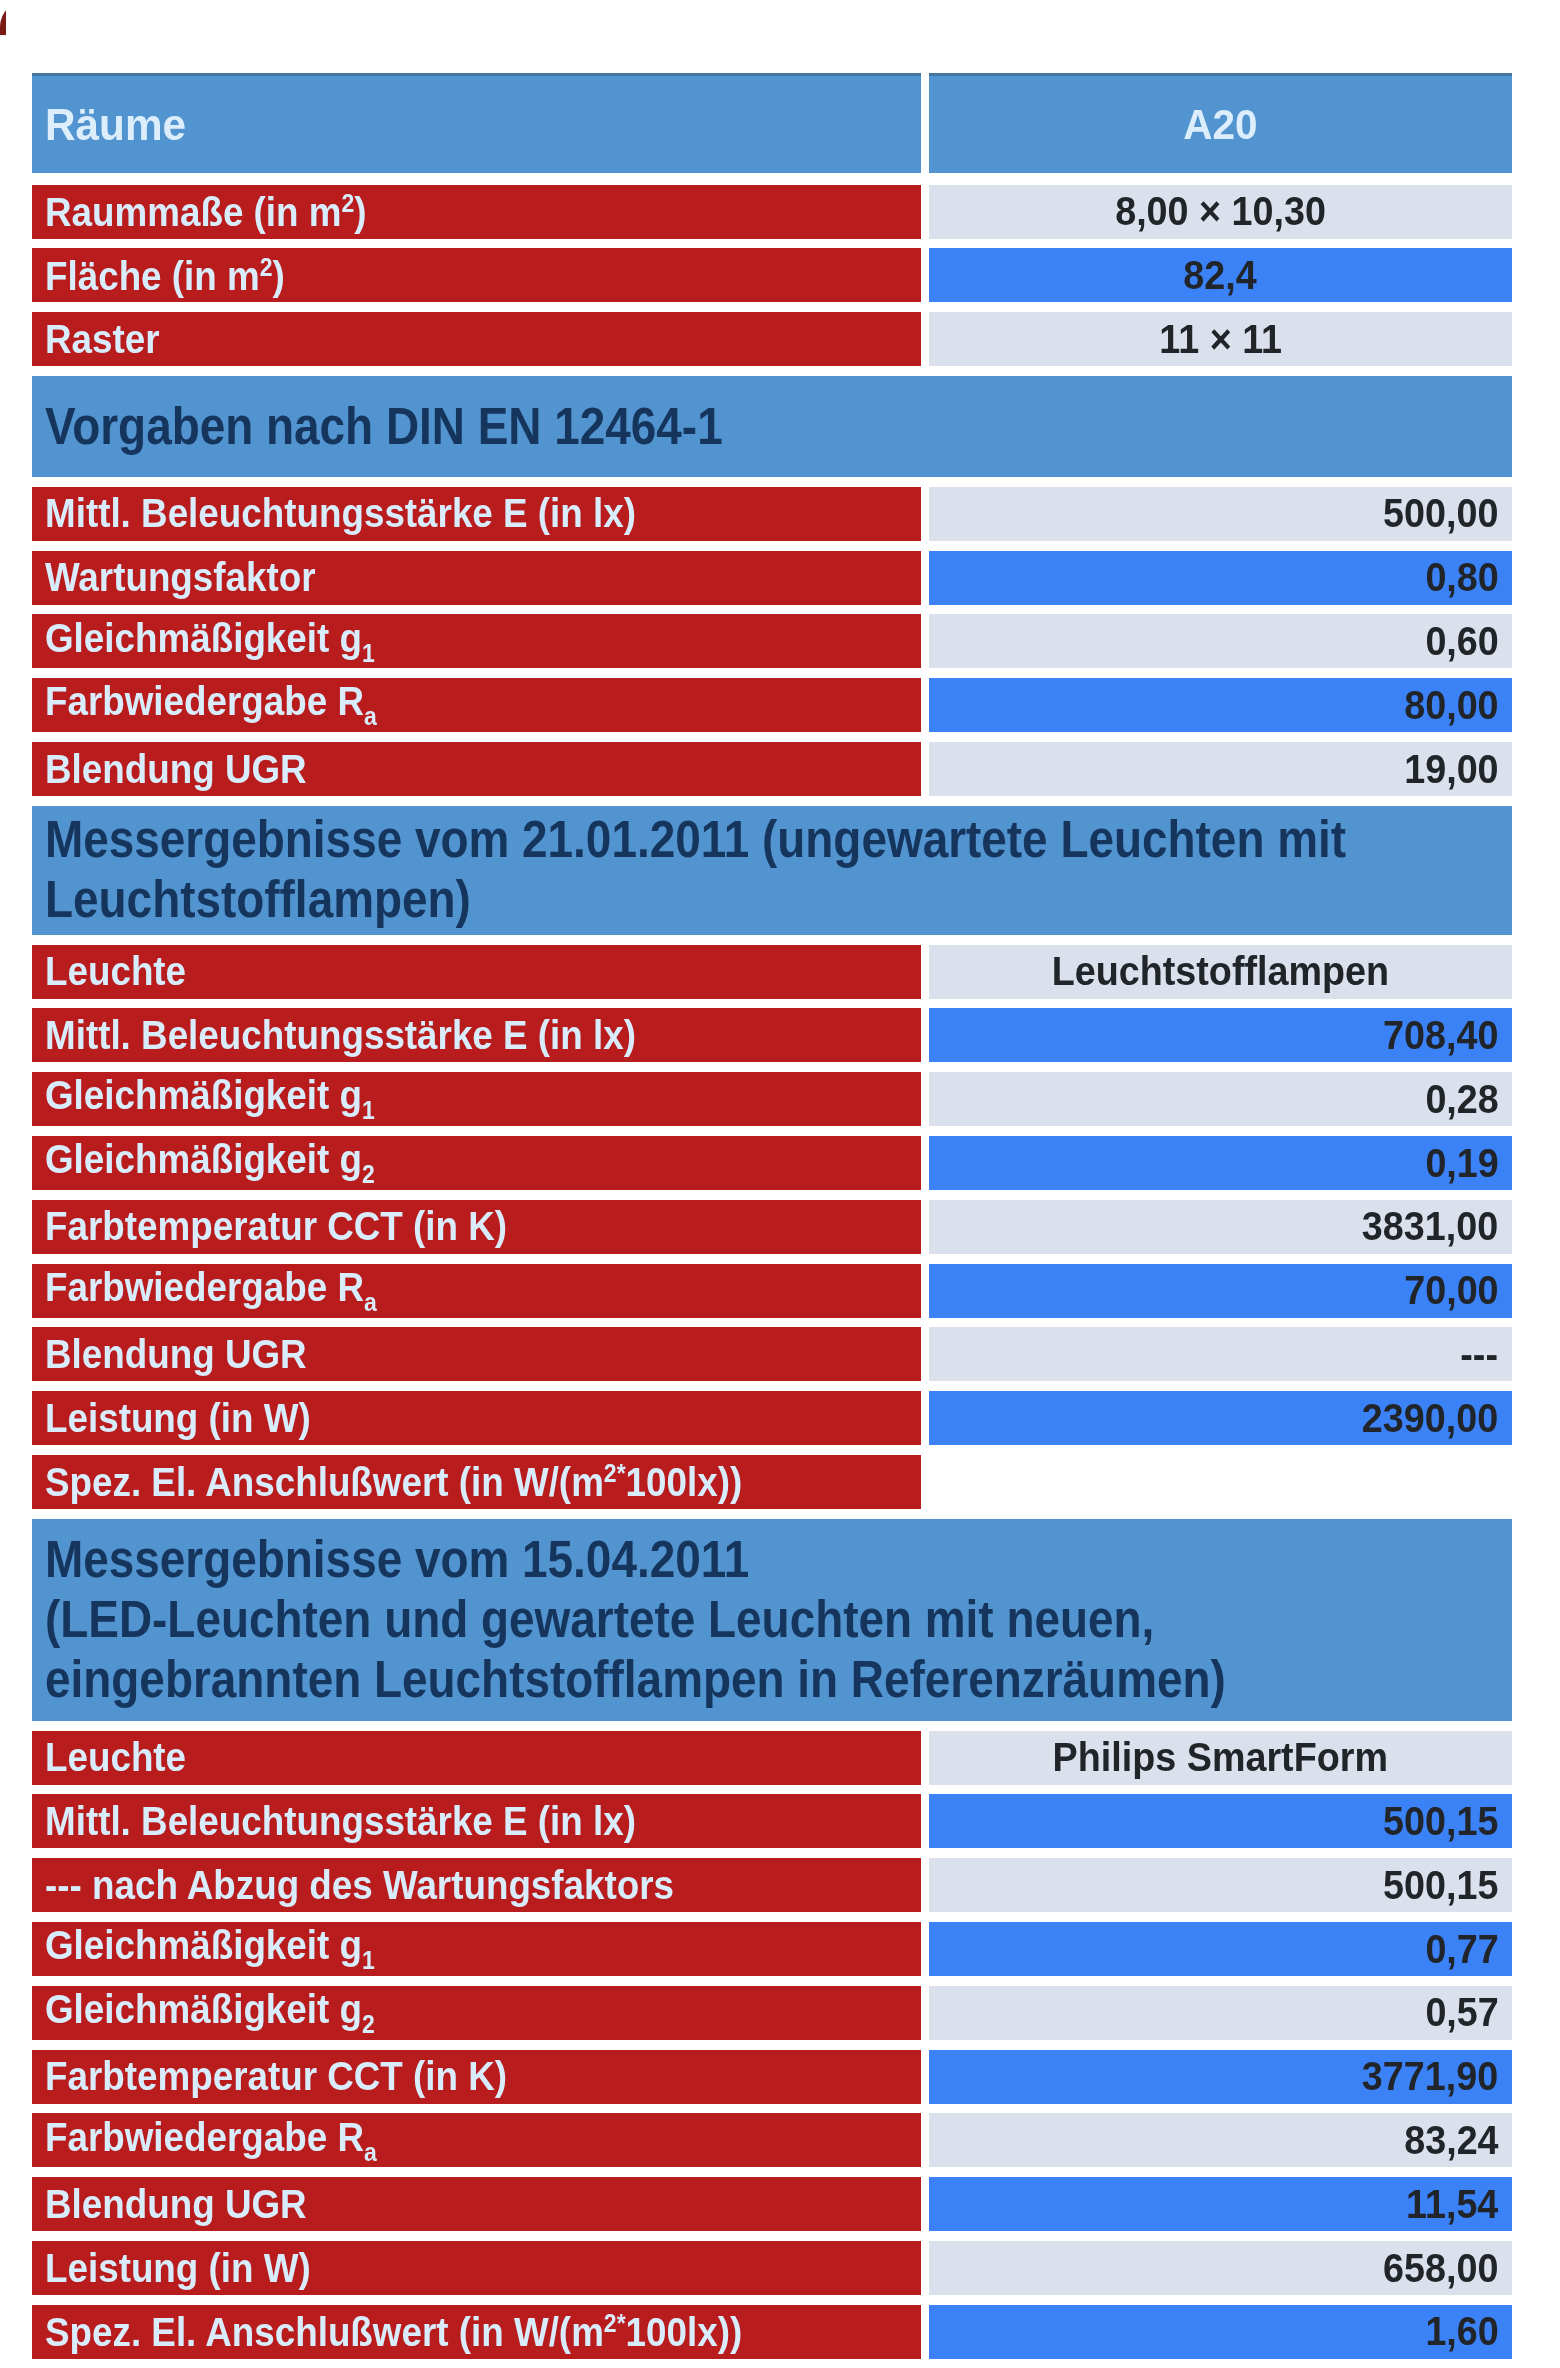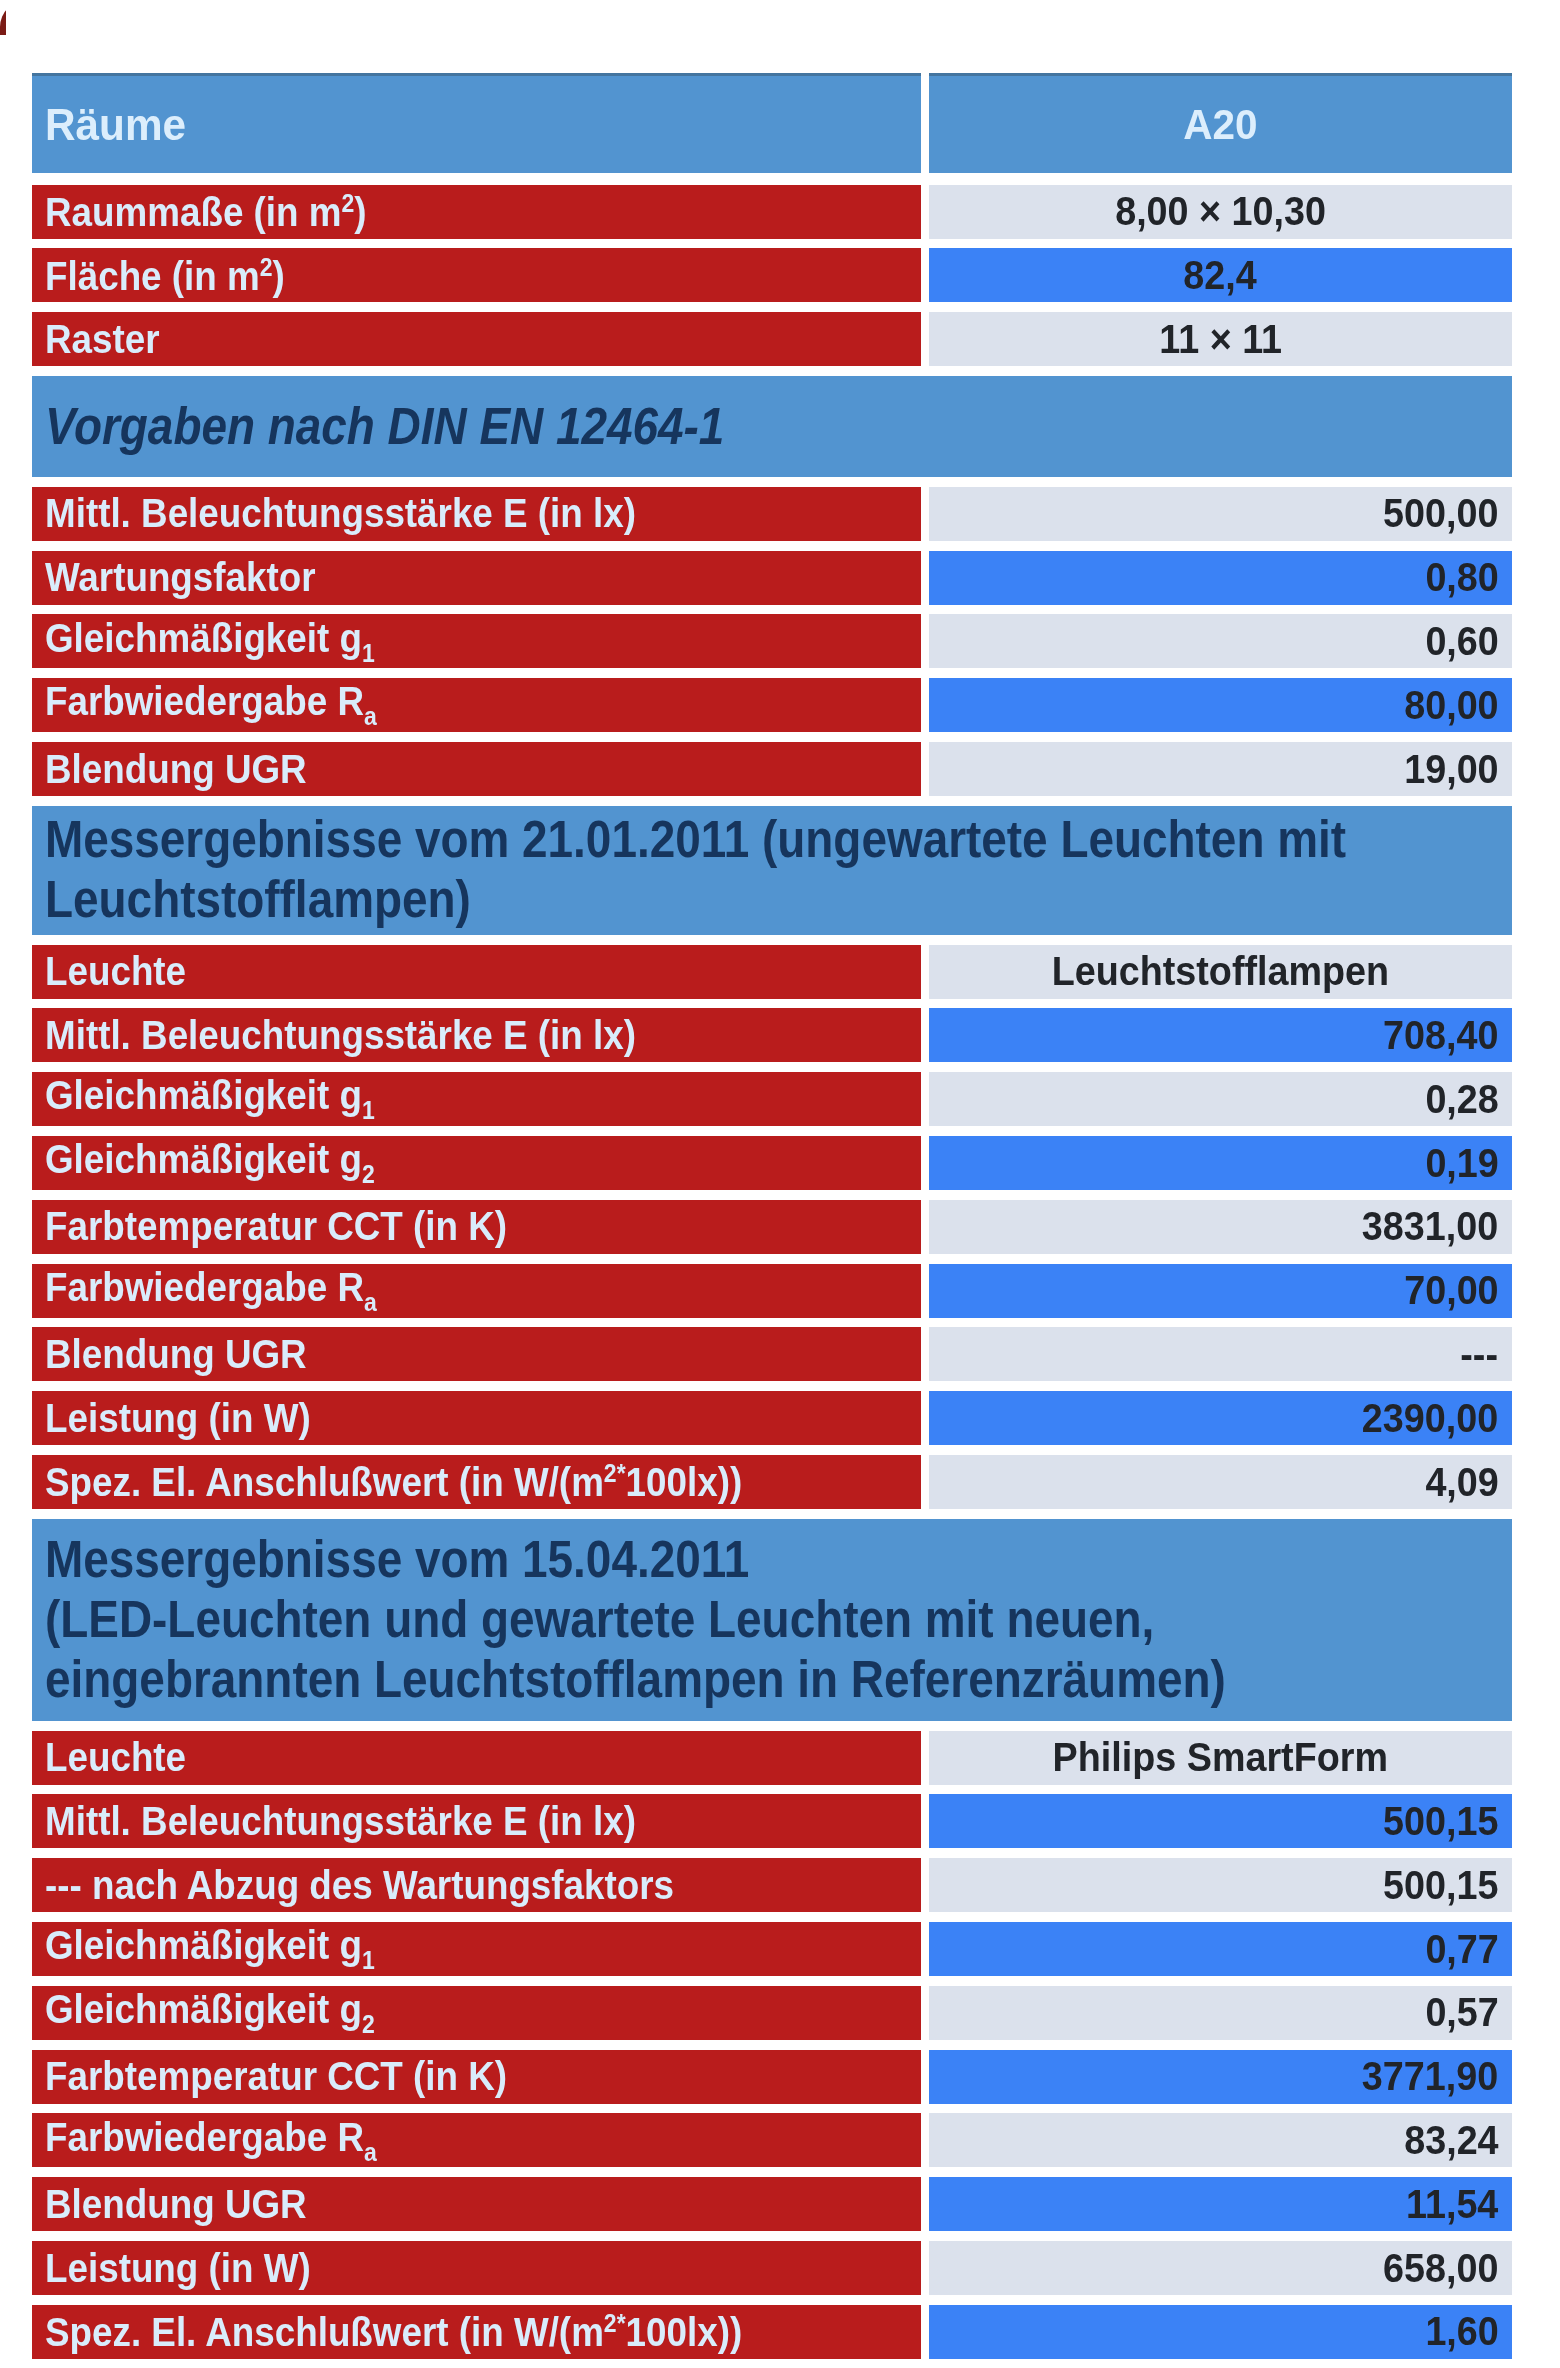--- a/index.html
+++ b/index.html
@@ -54,21 +54,21 @@
     font-size:41px; font-weight:bold; color:#212429;
     display:inline-block; transform:scaleX(.92); transform-origin:right center;
     white-space:nowrap;
   }
   .val.center .vtxt { transform-origin:center center; }
 
   .band {
     background:#5294d0; margin-bottom:9.8px; padding-left:12.7px;
     display:flex; flex-direction:column; justify-content:center;
   }
-  .b1 { height:101px;font-style:italic; }
+  .b1 { height:101px; }
   .b2 { height:129px; }
   .b3 { height:202px; }
   .bline {
     font-size:51px; font-weight:bold; color:#16355d; line-height:60px;
     transform:scaleX(.9); transform-origin:left center; white-space:nowrap;
   }
 </style>
 </head>
 <body>
 
@@ -227,23 +227,20 @@
           <span class="ltxt">Leistung (in W)</span>
         </div>
         <div class="val vb">
           <span class="vtxt">2390,00</span>
         </div>
       </div>
       <div class="row">
         <div class="lbl">
           <span class="ltxt"><span>Spez. El. Anschlußwert (in W/(m</span><sup>2*</sup><span>100lx))</span></span>
         </div>
-        <div class="val va">
-          <span class="vtxt">4,09</span>
-        </div>
       </div>
     </div>
 
     <div class="band b3">
       <div class="bline">Messergebnisse vom 15.04.2011</div>
       <div class="bline">(LED-Leuchten und gewartete Leuchten mit neuen,</div>
       <div class="bline">eingebrannten Leuchtstofflampen in Referenzräumen)</div>
     </div>
 
     <div>

